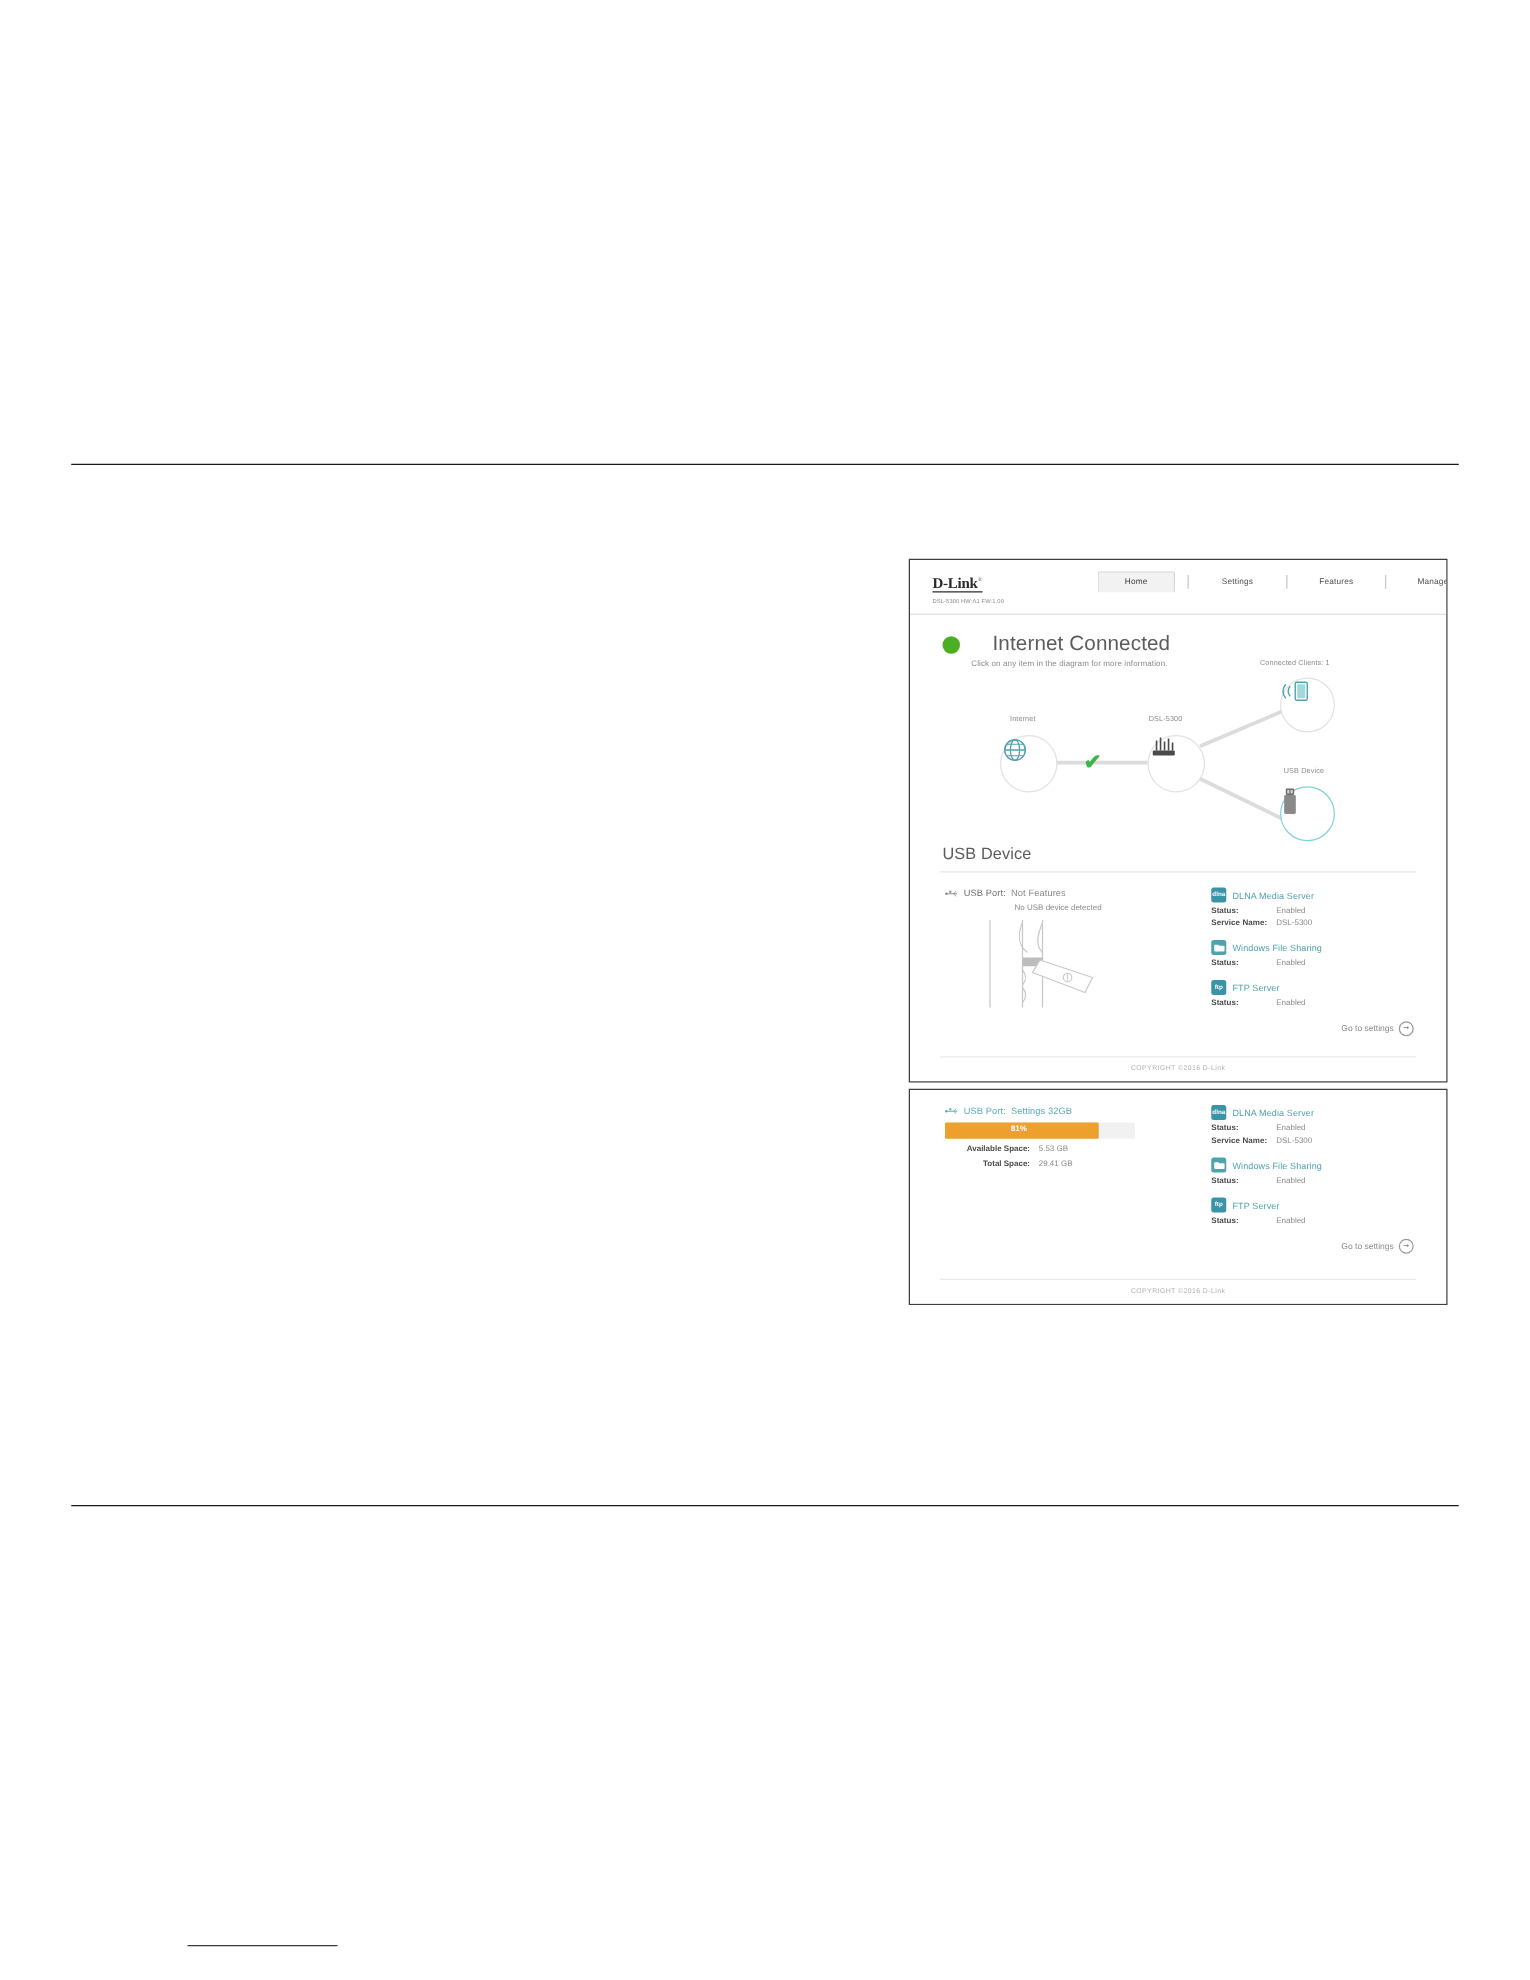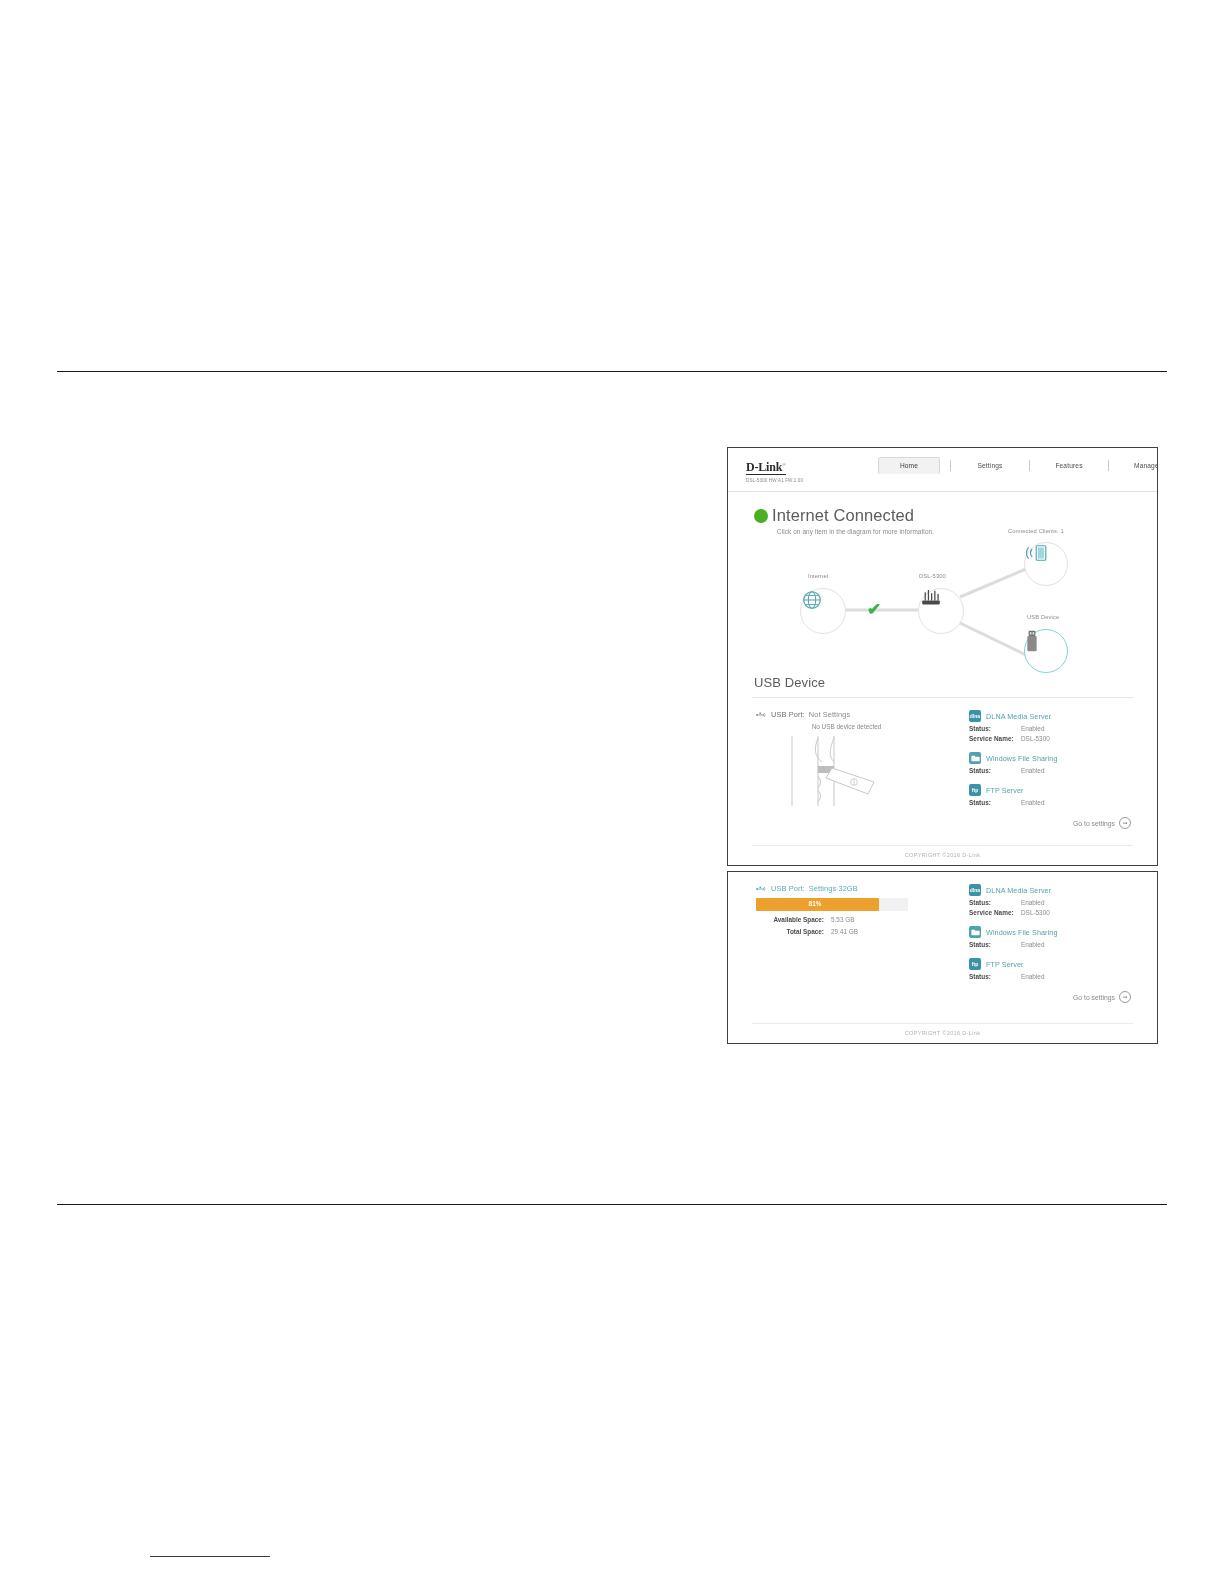--- a/index.html
+++ b/index.html
@@ -136,21 +136,21 @@
   }
 
   
   .status-area {
     position: relative;
     padding: 14px 0 0 26px;
   }
   .status-row {
     display: flex;
     align-items: center;
-    gap: 4px;
+    gap: 26px;
   }
   .status-dot {
     width: 14px;
     height: 14px;
     border-radius: 50%;
     background: #4caf22;
   }
   .status-title {
     font-size: 16.5px;
     color: #5c5c5c;
@@ -472,21 +472,21 @@
     <div class="detail">
       <div class="detail-left">
         <div class="usbport-line">
           <svg width="11" height="8" viewBox="0 0 16 10">
             <line x1="1" y1="5" x2="14" y2="5" stroke="#8a8a8a" stroke-width="1.1"></line>
             <circle cx="1.6" cy="5" r="1.4" fill="#8a8a8a"></circle>
             <path d="M10 5 L13 2 M10 5 L13 8" stroke="#8a8a8a" stroke-width="1" fill="none"></path>
             <rect x="5" y="1.5" width="2.4" height="2.4" fill="#8a8a8a"></rect>
           </svg>
           <span class="lbl">USB Port:</span>
-          <span class="val">Not Settings</span>
+          <span class="val">Not Features</span>
         </div>
         <div class="nodevice-text">No USB device detected</div>
 
         <div class="usb-illustration">
           <svg width="190" height="78" viewBox="0 0 190 78">
             <line x1="36" y1="4" x2="36" y2="74" stroke="#c9c9c9" stroke-width="1"></line>
             <path d="M62 4 L62 40 L62 74" stroke="#c9c9c9" stroke-width="1" fill="none"></path>
             <path d="M78 4 L78 74" stroke="#c9c9c9" stroke-width="1" fill="none"></path>
             <path d="M62 6 C58 16, 58 24, 66 30" stroke="#c9c9c9" stroke-width="1" fill="none"></path>
             <path d="M78 6 C74 16, 72 24, 78 30" stroke="#c9c9c9" stroke-width="1" fill="none"></path>

